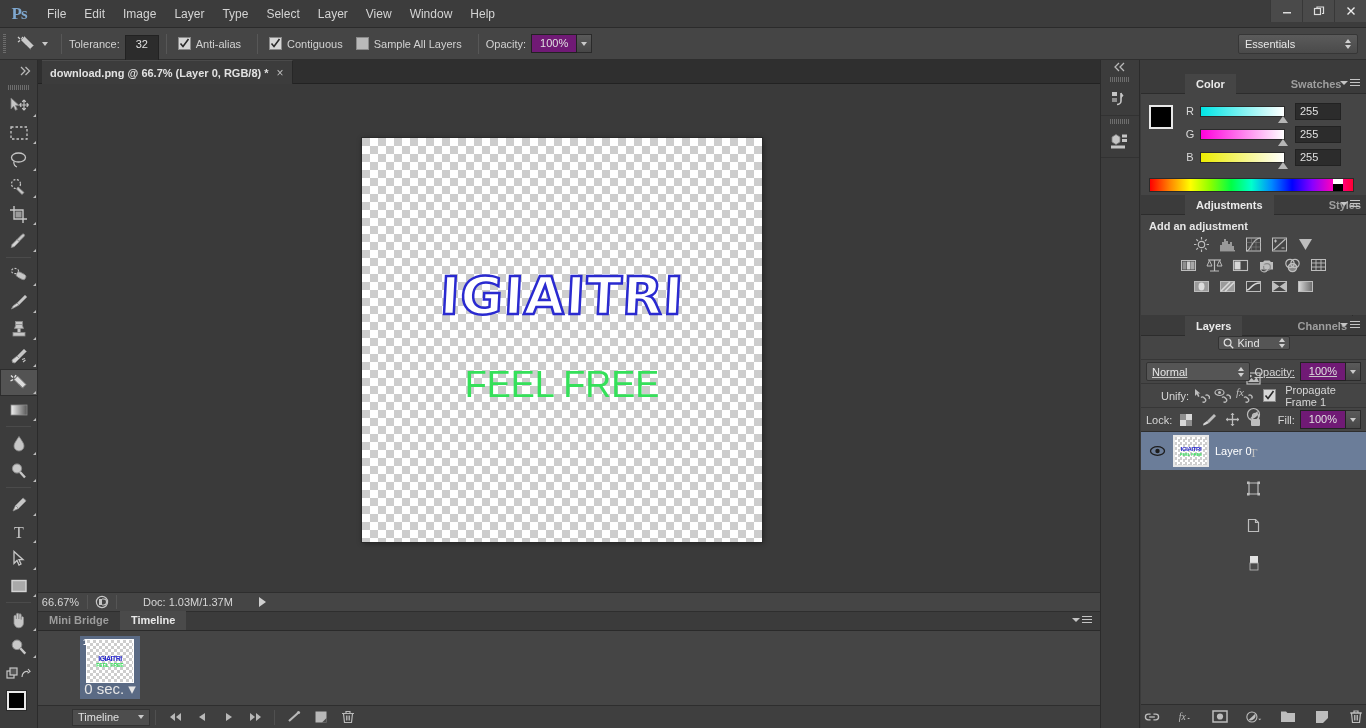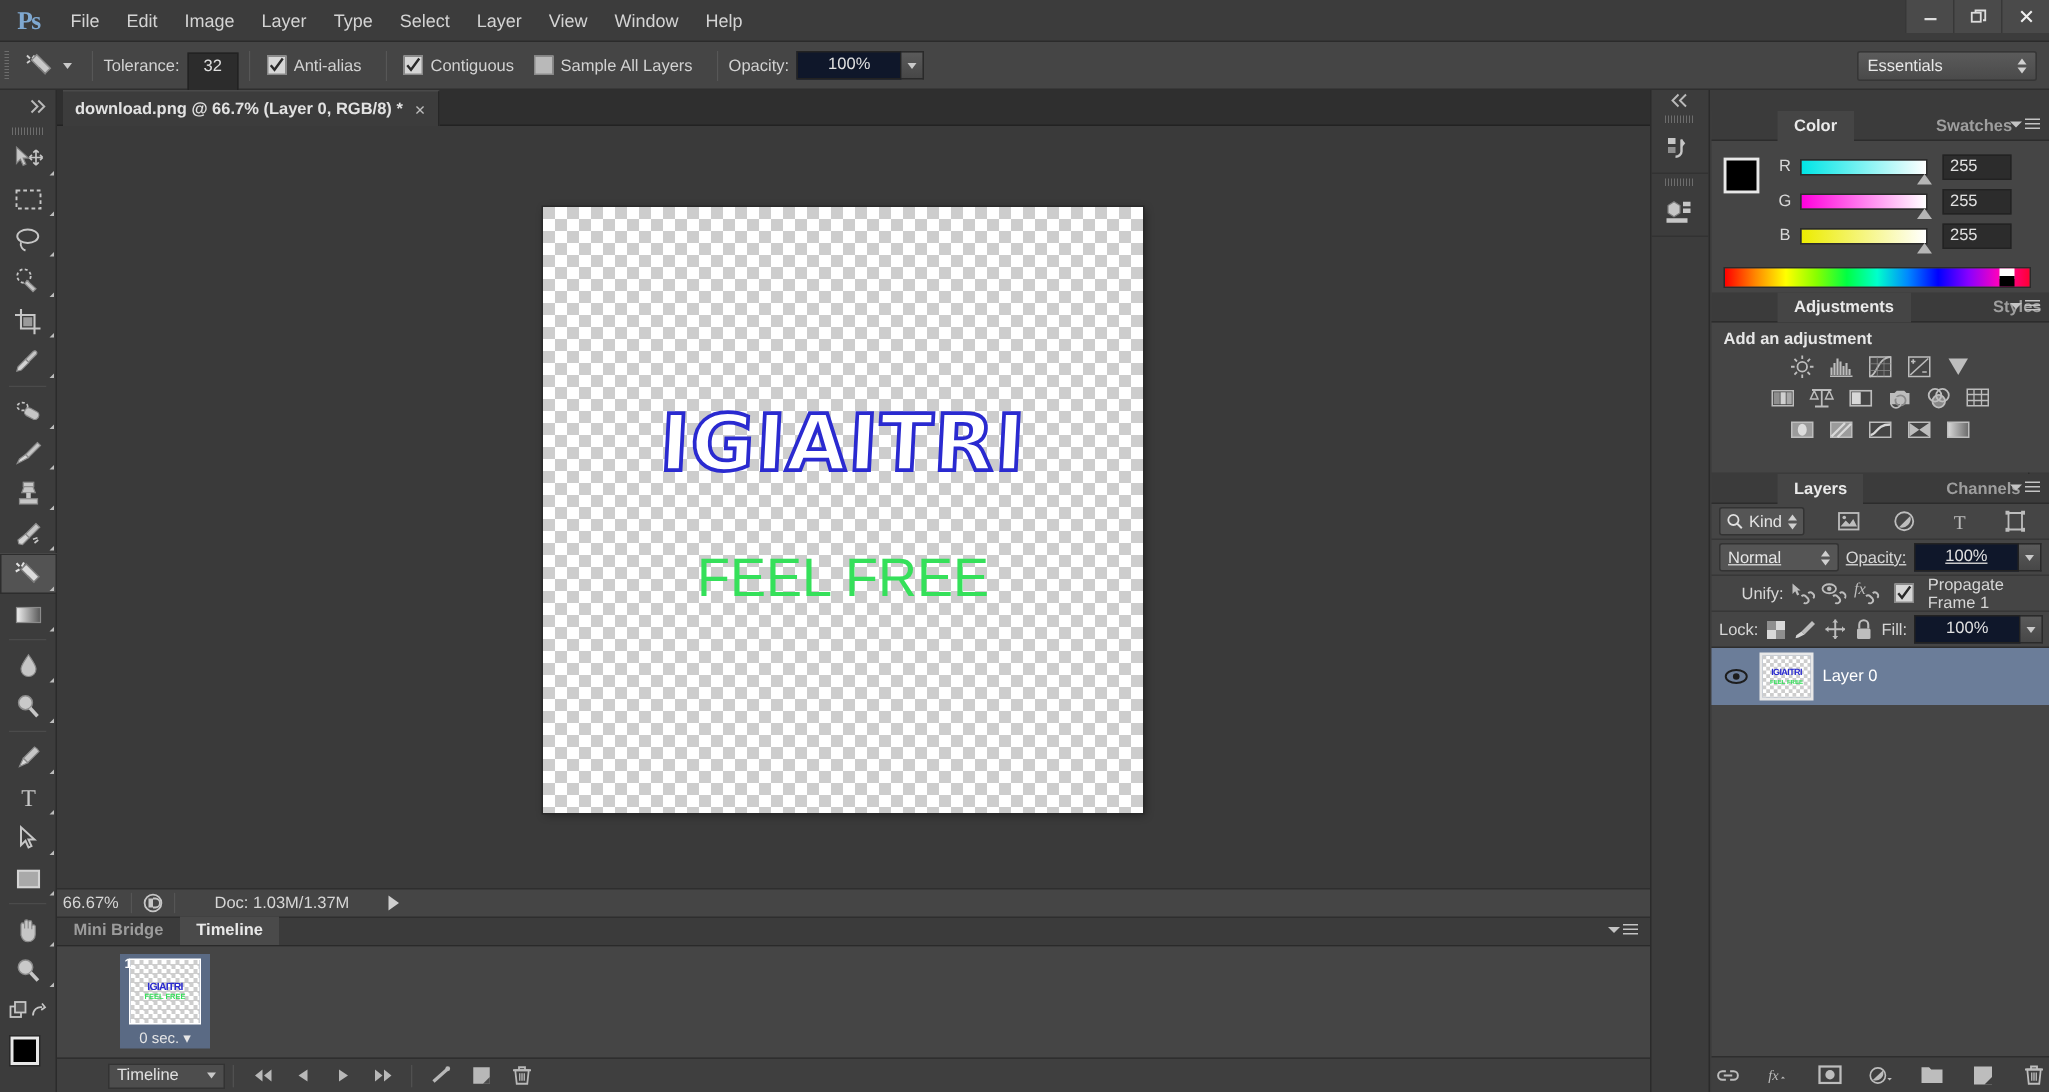--- a/index.html
+++ b/index.html
@@ -62,22 +62,22 @@
     width:13px; height:13px; background:#d6d6d6; border:1px solid #8a8a8a;
     display:inline-flex; align-items:center; justify-content:center; margin-right:5px;
     position:relative;
   }
   .chk.off { background:#b9b9b9; }
   .chk svg { display:block; }
   .chk-wrap { display:flex; align-items:center; height:32px; padding:0 4px; }
   .combo {
     display:inline-flex; align-items:stretch; height:19px;
   }
-  .combo .v { background:#0f172a; border:1px solid #222; color:#e0e0e0;
-    padding:0 20px; line-height:17px; font-size:11px; min-width:36px; }
+  .combo .v { background:#701a75; border:1px solid #222; color:#e0e0e0;
+    padding:0 8px; line-height:17px; font-size:11px; min-width:36px; }
   .combo .btn { width:15px; background:linear-gradient(#5a5a5a,#474747); border:1px solid #2a2a2a;
     border-left:none; display:flex; align-items:center; justify-content:center; }
   .ws-picker {
     position:absolute; right:8px; top:6px; width:120px; height:20px;
     background:linear-gradient(#5b5b5b,#4a4a4a); border:1px solid #363636;
     display:flex; align-items:center; padding:0 6px; font-size:11px; color:#e8e8e8;
     border-radius:2px;
   }
   .spin { margin-left:auto; display:flex; flex-direction:column; gap:2px; }
   .spin i { width:0;height:0;border-left:3.5px solid transparent;border-right:3.5px solid transparent; display:block;}
@@ -181,21 +181,21 @@
   .frame .num { position:absolute; left:3px; top:1px; font-size:9px; color:#fff; font-weight:bold; z-index:2;}
   .frame .thumb {
     position:absolute; left:6px; top:3px; width:48px; height:44px;
     background:repeating-conic-gradient(#fff 0% 25%, #cdcdcd 0% 50%) 0 0/6px 6px;
     border:1px solid #fff;
     display:flex; flex-direction:column; align-items:center; justify-content:center;
   }
   .frame .thumb .a { font-size:7px; color:#2a2ad0; font-weight:bold; letter-spacing:-0.5px;}
   .frame .thumb .b { font-size:5px; color:#35e05a; font-weight:bold; }
   .frame .dur { position:absolute; left:0; bottom:1px; width:60px; text-align:center;
-    font-size:10px; color:#e6e6e6; }
+    font-size:15px; color:#e6e6e6; }
   .frame .dur b { font-weight:normal; }
   .tl-foot {
     position:absolute; left:38px; top:705px; width:1062px; height:23px;
     background:#3f3f3f; display:flex; align-items:center; border-top:1px solid #2e2e2e;
   }
   .tl-loop {
     margin-left:34px; width:78px; height:17px; background:#4d4d4d; border:1px solid #333;
     display:flex; align-items:center; justify-content:space-between; padding:0 5px;
     font-size:11px; color:#e0e0e0;
   }
@@ -252,21 +252,21 @@
   
   #adj-panel { top:195px; height:120px; }
   .adj-title { padding:5px 8px 2px 8px; font-size:11px; color:#e6e6e6; font-weight:bold; }
   .adj-grid { display:flex; flex-direction:column; align-items:center; gap:4px; padding-top:2px; }
   .adj-row { display:flex; gap:7px; }
   .adj-ic { width:19px; height:17px; display:flex; align-items:center; justify-content:center; }
 
   
   #layers-panel { top:316px; height:412px; }
   .lay-filter { display:flex; align-items:center; height:24px; padding:0 5px; gap:22px;
-    border-bottom:1px solid #373737; }
+    border-bottom:1px solid #373737;flex-direction:column; }
   .kind-box { width:72px; height:19px; background:#555; border:1px solid #333;
     display:flex; align-items:center; gap:4px; padding:0 4px; border-radius:2px; }
   .kind-box .t { font-size:11px; color:#e4e4e4; }
   .fic { width:18px; height:18px; display:flex; align-items:center; justify-content:center; }
   .lay-row2 { display:flex; align-items:center; height:24px; padding:0 5px; gap:5px;
     border-bottom:1px solid #373737;text-decoration:underline; }
   .blend { width:105px; height:19px; background:#555; border:1px solid #333; border-radius:2px;
     display:flex; align-items:center; padding:0 5px; font-size:11px; color:#e8e8e8;}
   .lay-row3 { display:flex; align-items:center; height:24px; padding:0 20px; gap:4px;
     border-bottom:1px solid #373737; font-size:11px; color:#d6d6d6; }

